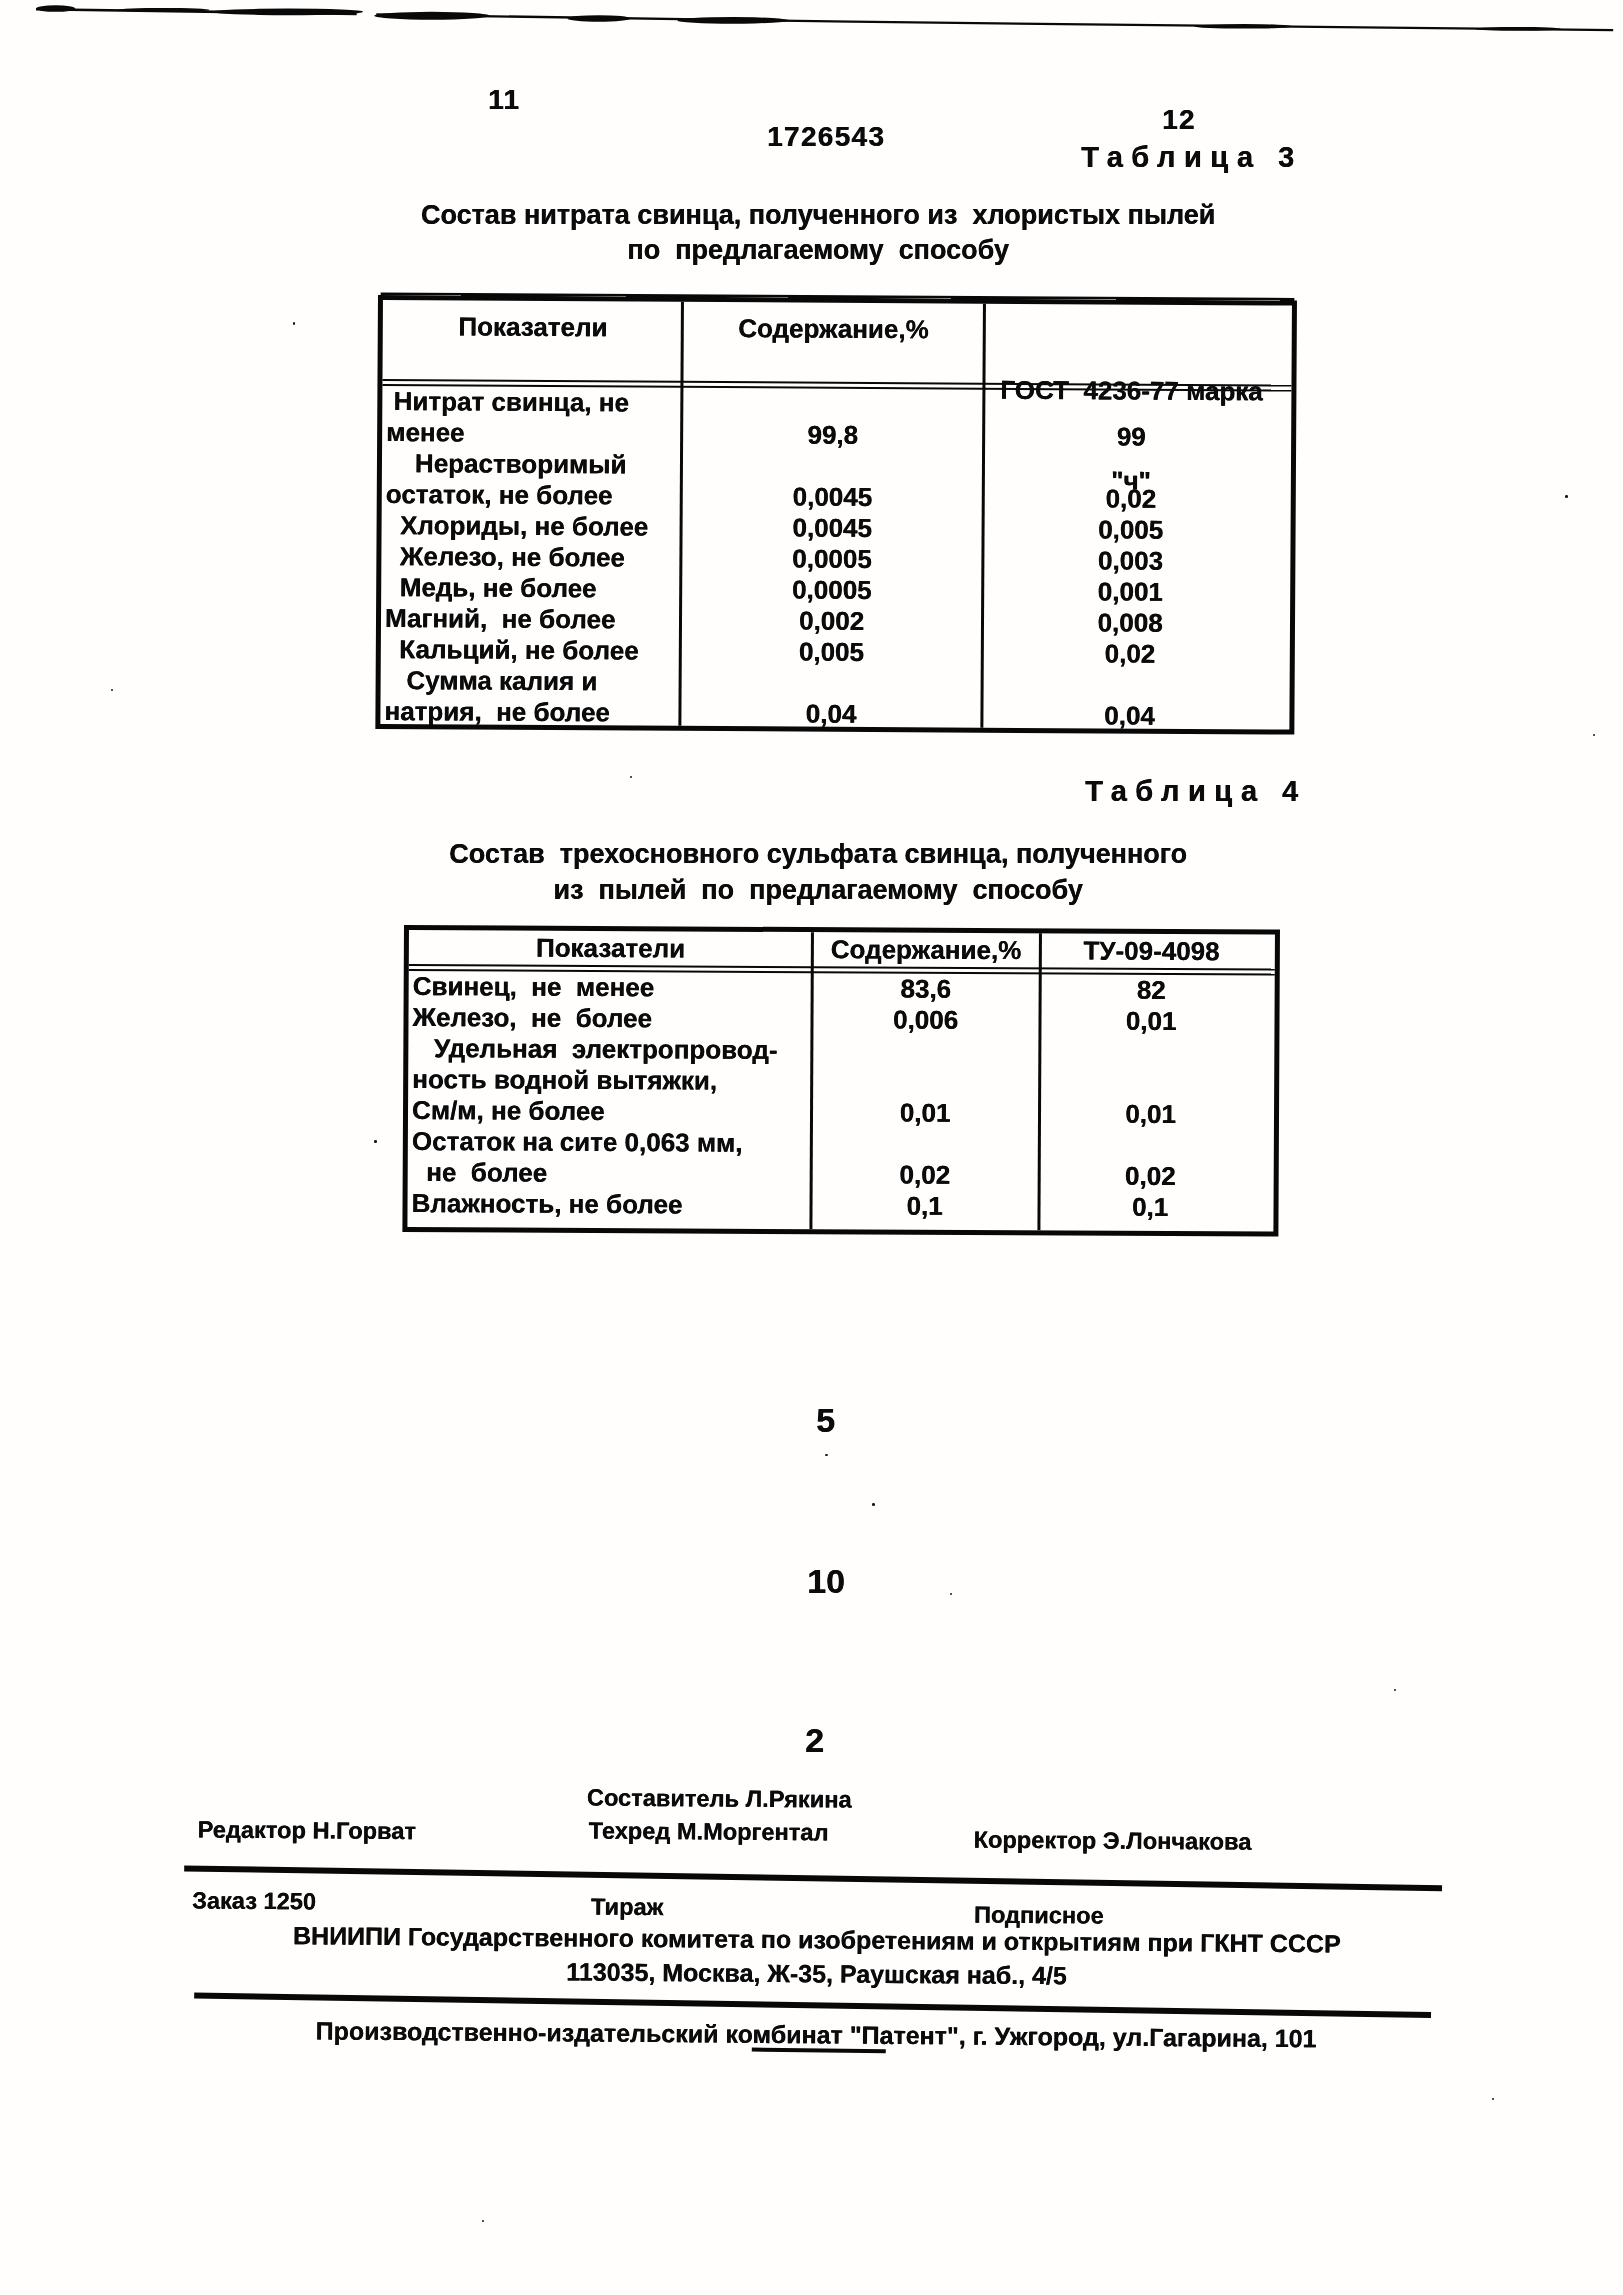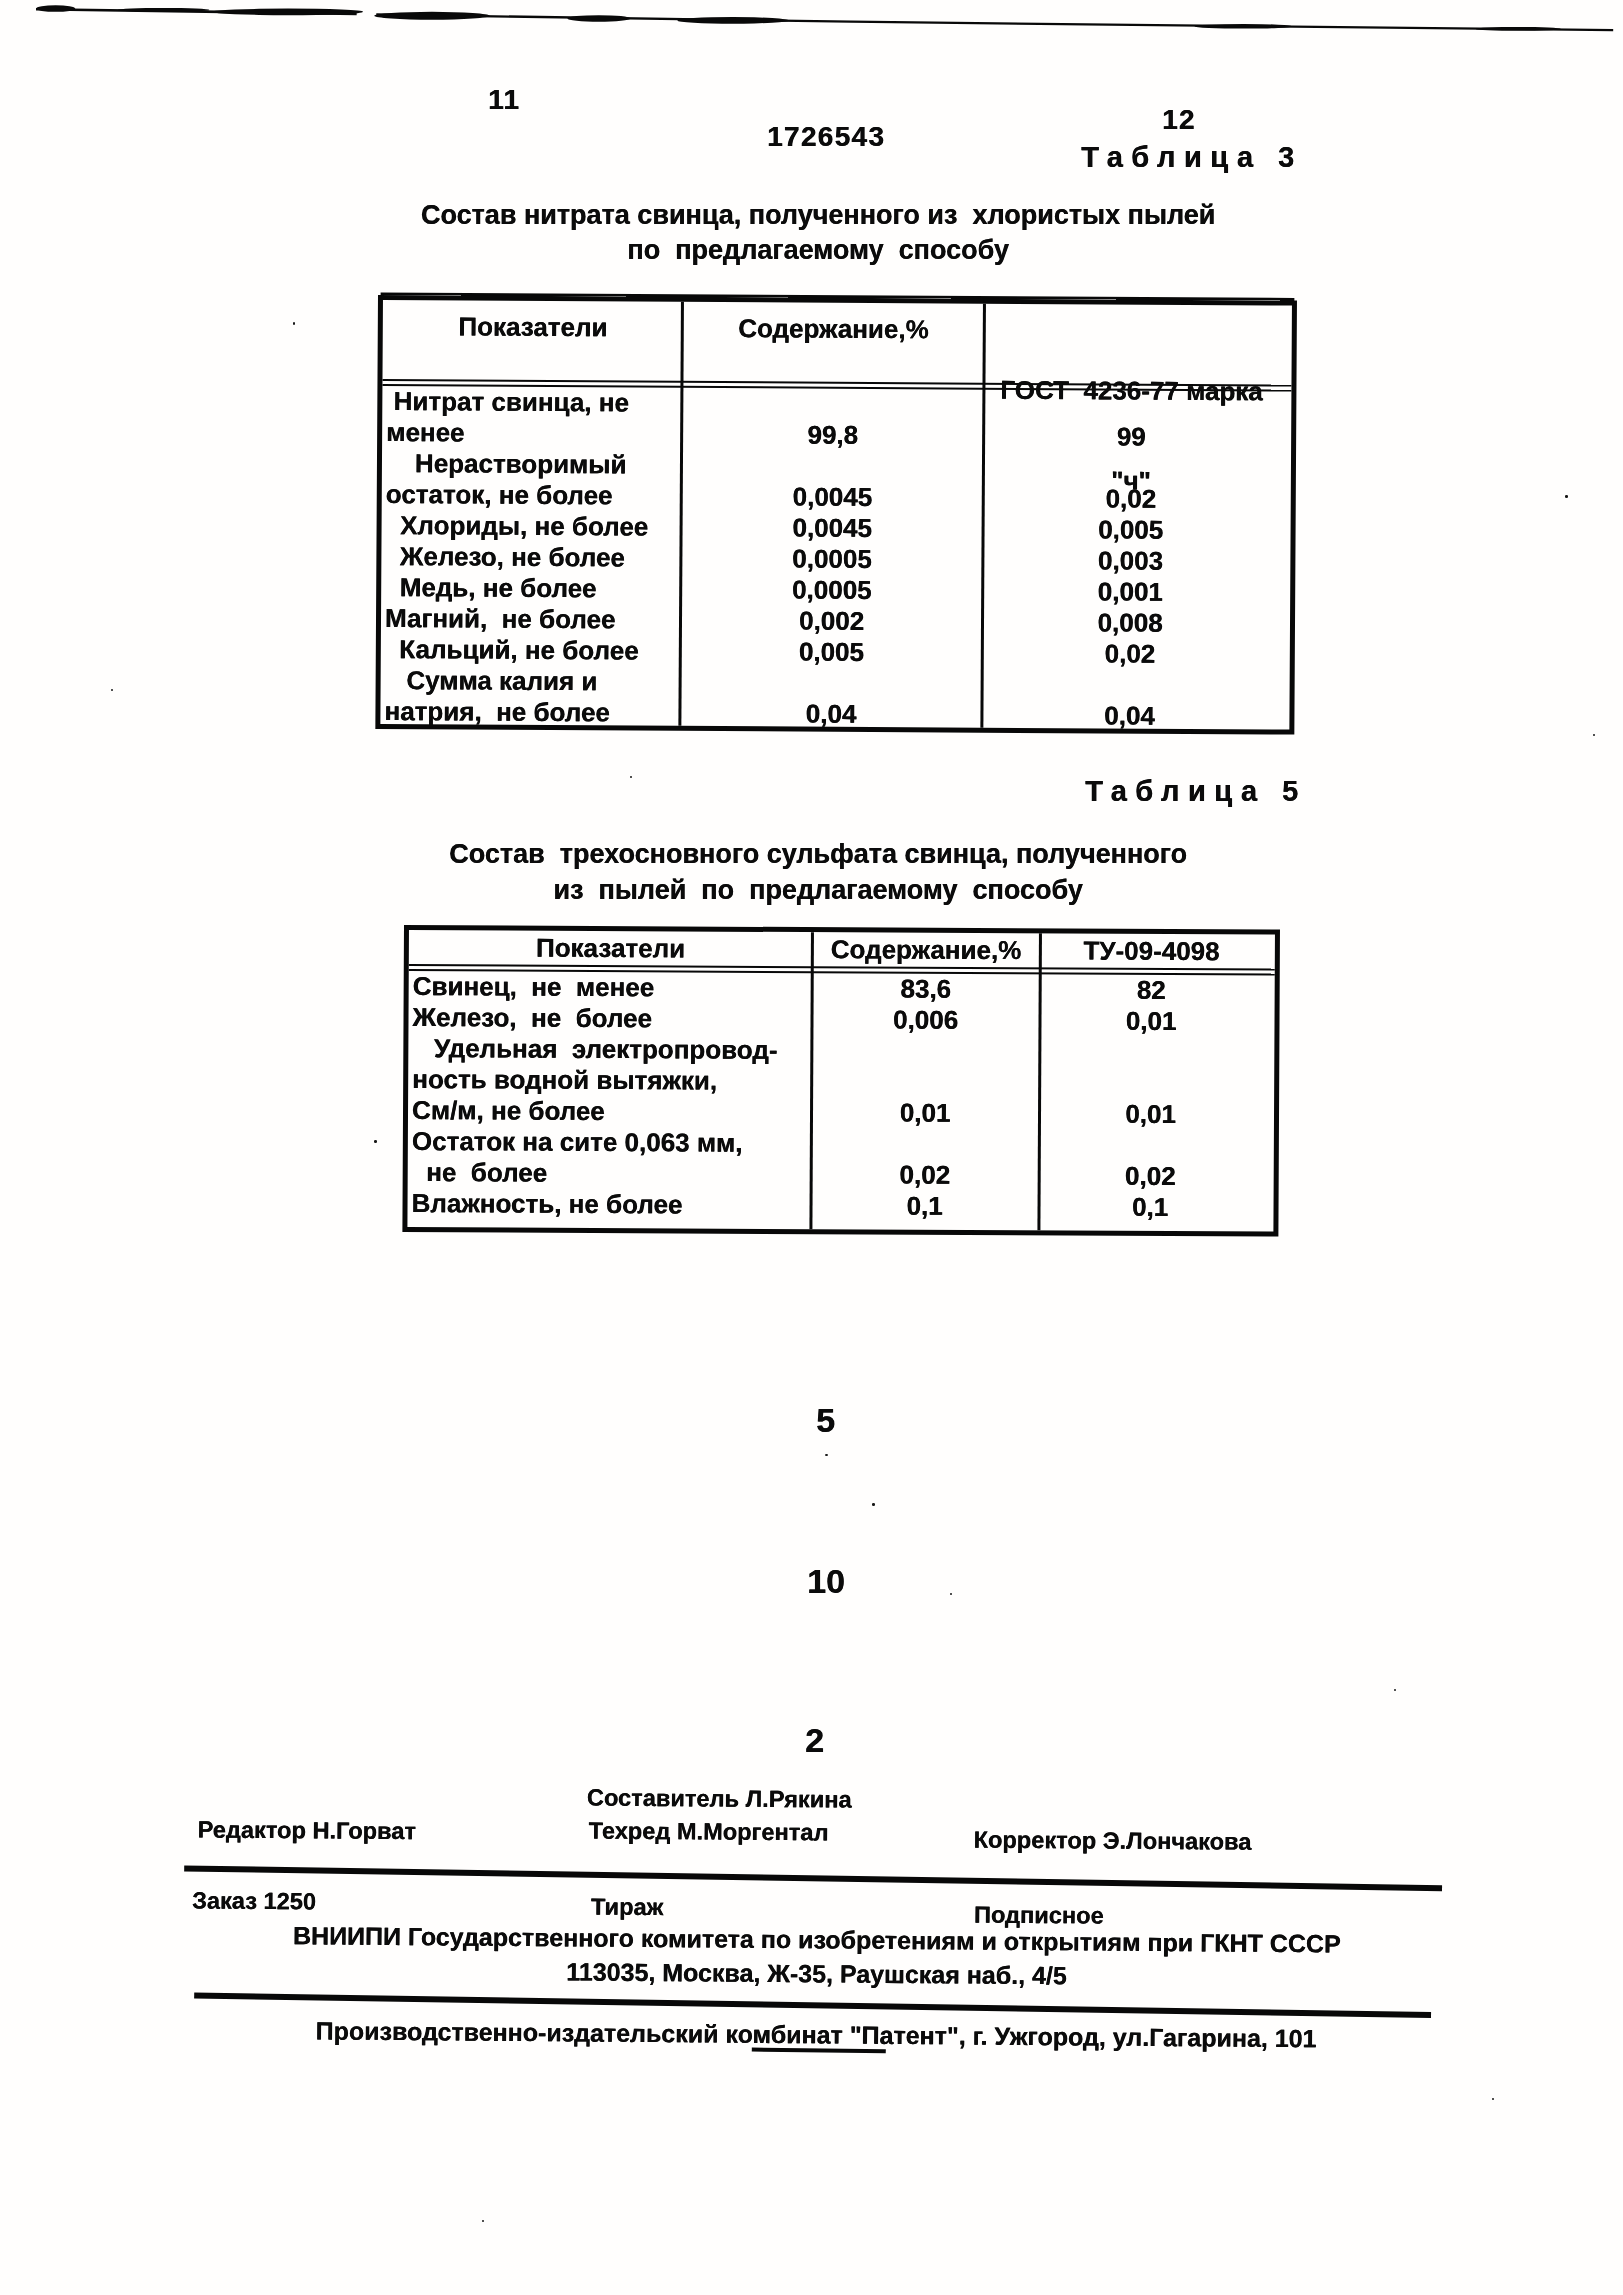--- a/index.html
+++ b/index.html
@@ -114,21 +114,21 @@
       </div>
       <div class="trow t3cols">
         <div class="tlabel">   Сумма калия и
 натрия,  не более</div>
         <div class="tval">0,04</div>
         <div class="tval">0,04</div>
       </div>
     </div>
   </div>
 
-  <div class="abs caption" style="left:1085px;top:775px;">Таблица 5</div>
+  <div class="abs caption" style="left:1085px;top:775px;">Таблица 4</div>
   <div class="abs ctr title pre" style="top:837px;">Состав  трехосновного сульфата свинца, полученного</div>
   <div class="abs ctr title pre" style="top:873px;">из  пылей  по  предлагаемому  способу</div>
 
   <div class="tbl" style="left:404px;top:925px;width:866px;height:297px;transform:rotate(0.3deg);transform-origin:0 0;">
     <div class="vline" style="left:402px;"></div>
     <div class="vline" style="left:630px;"></div>
     <div class="thead t4cols" style="height:31px;padding-top:2.6px;box-sizing:content-box;">
       <div class="th" style="line-height:29px;">Показатели</div>
       <div class="th" style="line-height:29px;">Содержание,%</div>
       <div class="th" style="line-height:29px;">ТУ-09-4098</div>

